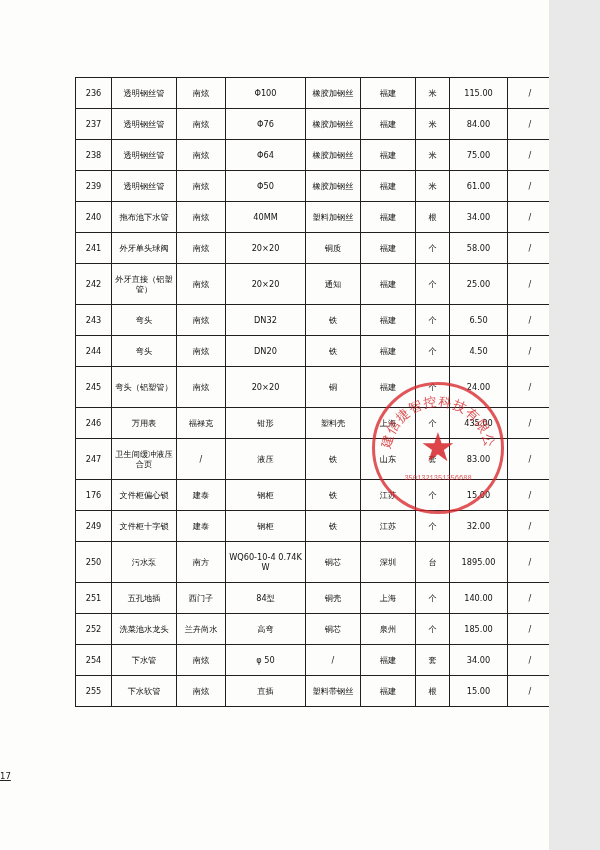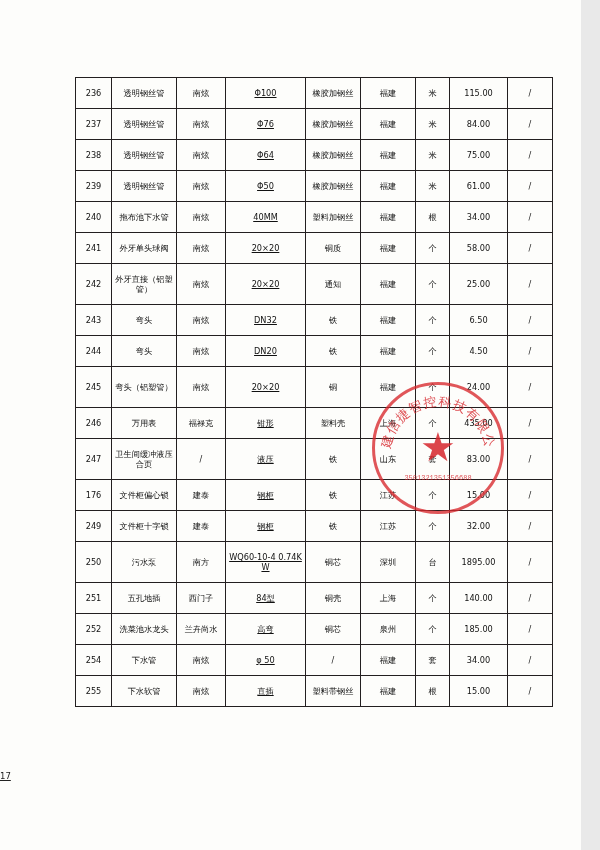--- a/index.html
+++ b/index.html
@@ -9,21 +9,20 @@
   }
   body {
     font-family: "Liberation Sans", sans-serif;
   }
   .page {
     position: relative;
     width: 549px;
     height: 850px;
     background: #ffffff;
     overflow: hidden;
-    padding-left: 32px;
   }
   .sheet {
     position: absolute;
     left: 0; top: 0;
     width: 600px;
     height: 850px;
     background: #fdfdfb;
   }
   .table-wrap {
     position: absolute;
@@ -43,21 +42,21 @@
     text-align: center;
     vertical-align: middle;
     color: #111;
     padding: 2px 1px;
     font-family: "DejaVu Sans", "Liberation Sans", sans-serif;
     word-break: break-all;
   }
   td.c-no    { width: 33px; }
   td.c-name  { width: 62px; }
   td.c-brand { width: 46px; margin-left: 40px; }
-  td.c-spec  { width: 77px; text-decoration: underline; }
+  td.c-spec  { width: 77px; }
   td.c-mat   { width: 52px; }
   td.c-orig  { width: 52px; }
   td.c-unit  { width: 31px; }
   td.c-price { width: 55px; }
   td.c-last  { width: 42px; }
 
   .row-h-2 td { height: 26px; }
   .row-h-3 td { height: 36px; }
 
   .page-num {

